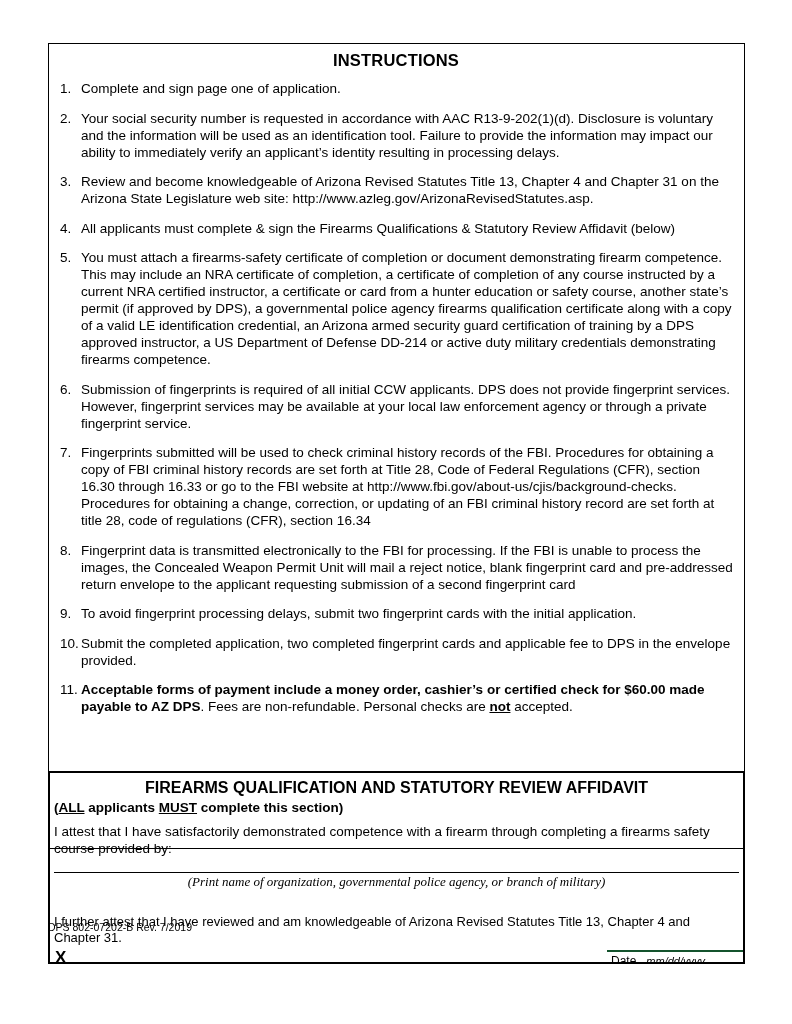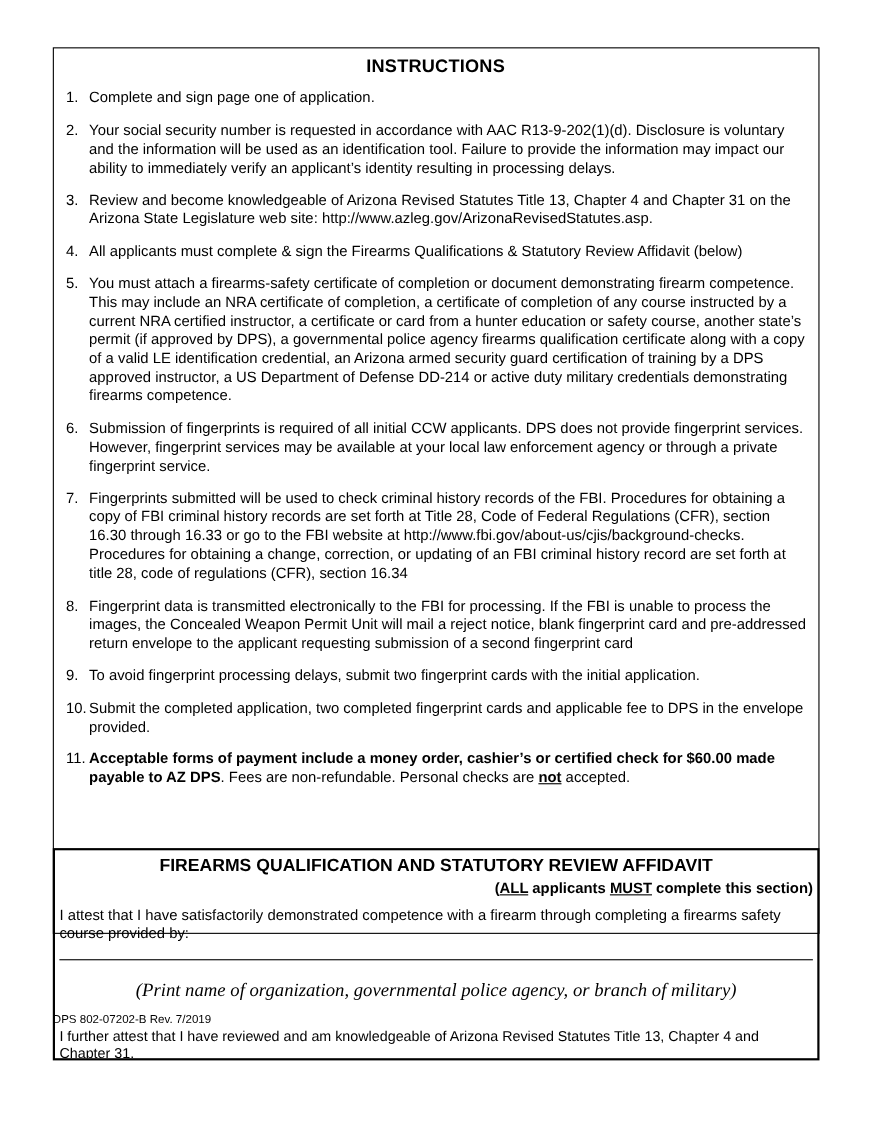--- a/index.html
+++ b/index.html
@@ -52,42 +52,42 @@
     padding:3px 4px 0 4px;
     overflow:hidden;
   }
   .affidavit-title{
     text-align:center;
     font-weight:bold;
     font-size:16px;
     margin-top:3px;
   }
   .affidavit-subtitle{
-    text-align:right;
+    text-align:left;
     font-weight:bold;
     font-size:13.5px;
     margin-top:3px;
   }
   .affidavit-subtitle .u{text-decoration:underline;}
   .attest{
     font-size:13.5px;
     line-height:17px;
     margin-top:8px;
   }
   .org-line{
     margin-top:15px;
     border-top:1.2px solid #000;
     height:0;
   }
   .org-label{
     text-align:center;
     font-family:"Liberation Serif","DejaVu Serif",serif;
     font-style:italic;
-    font-size:17px;
-    margin-top:17px;
+    font-size:13px;
+    margin-top:1px;
   }
   .attest2{
     font-size:13px;
     line-height:16px;
     margin-top:24px;
   }
   .sig-row{
     display:flex;
     align-items:flex-end;
     margin-top:0;

